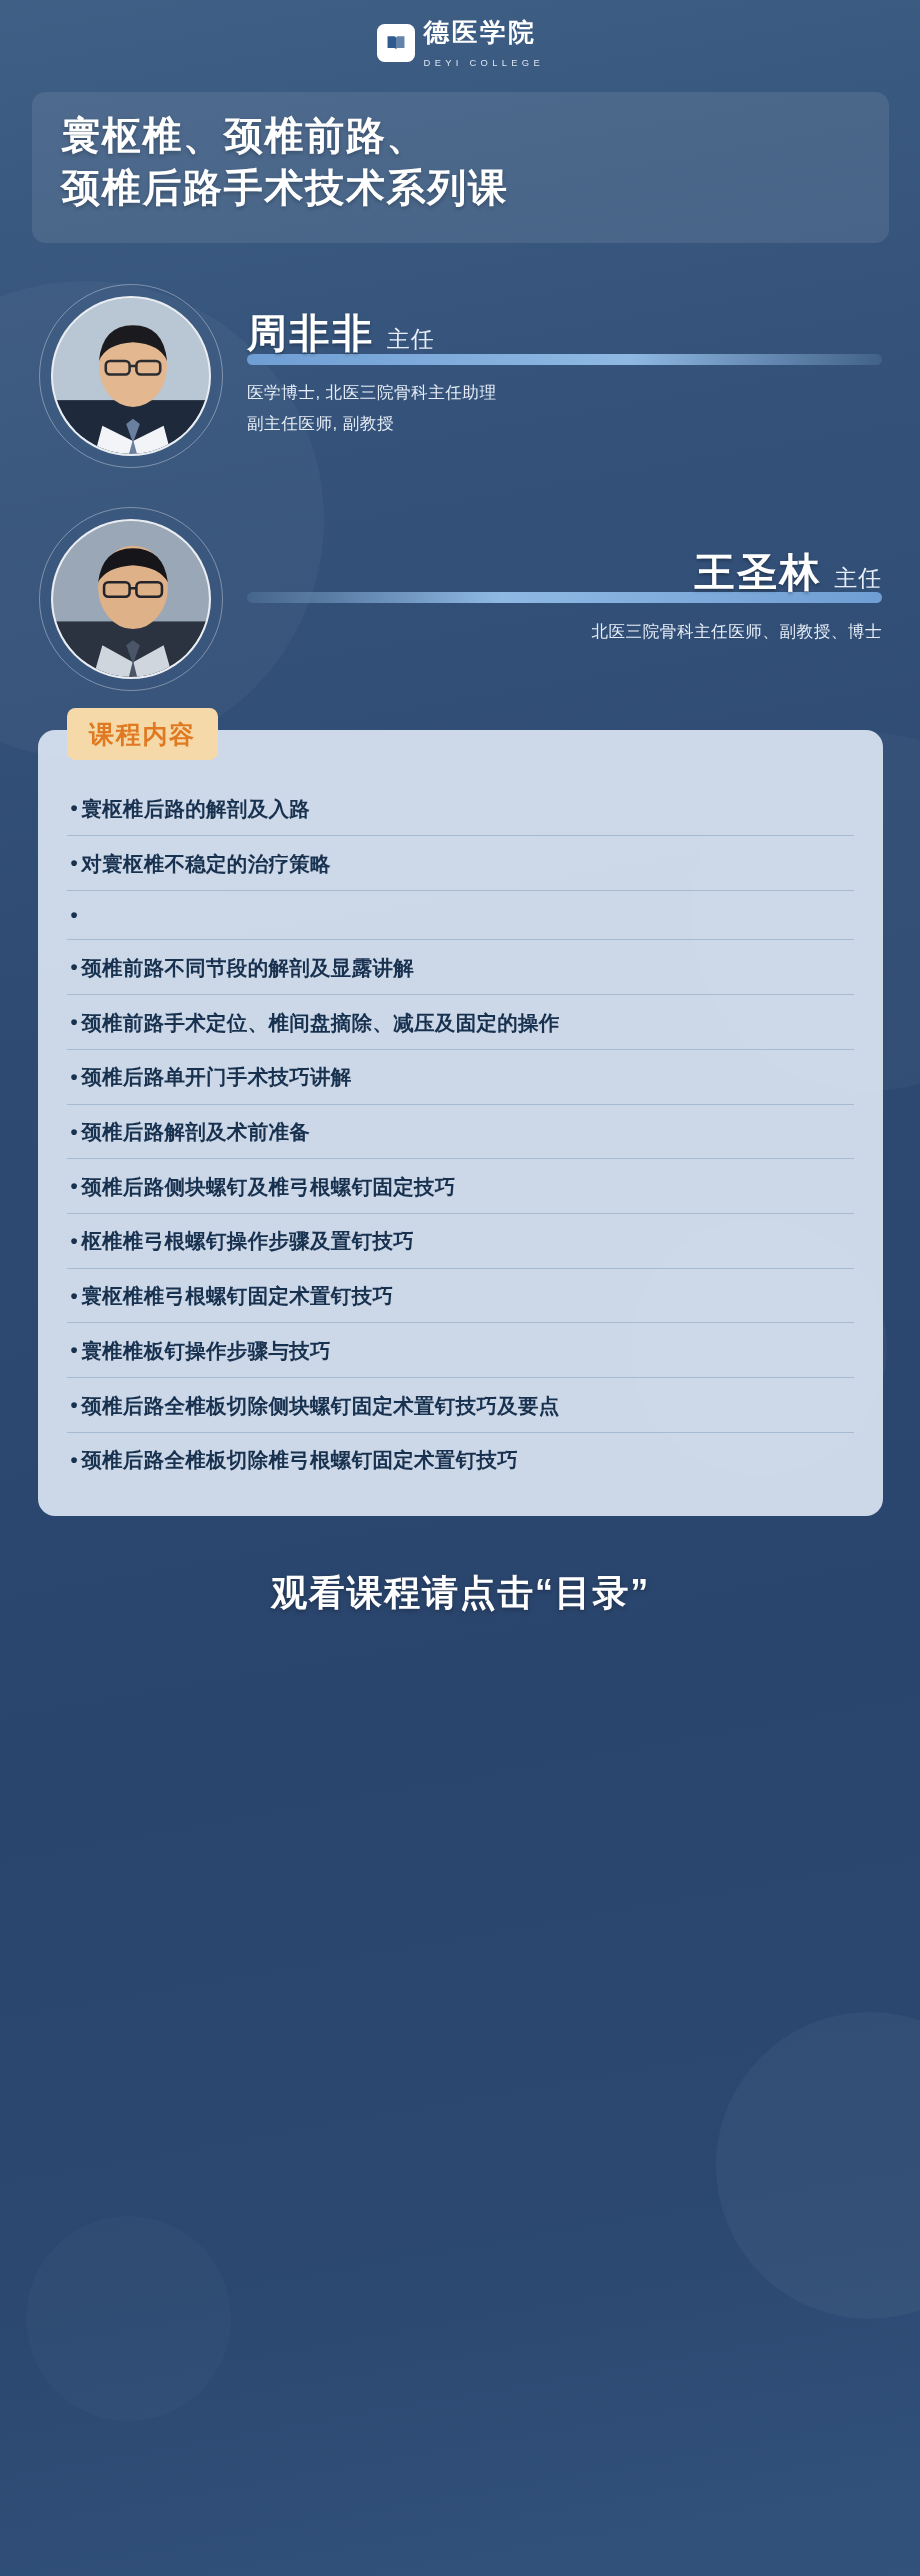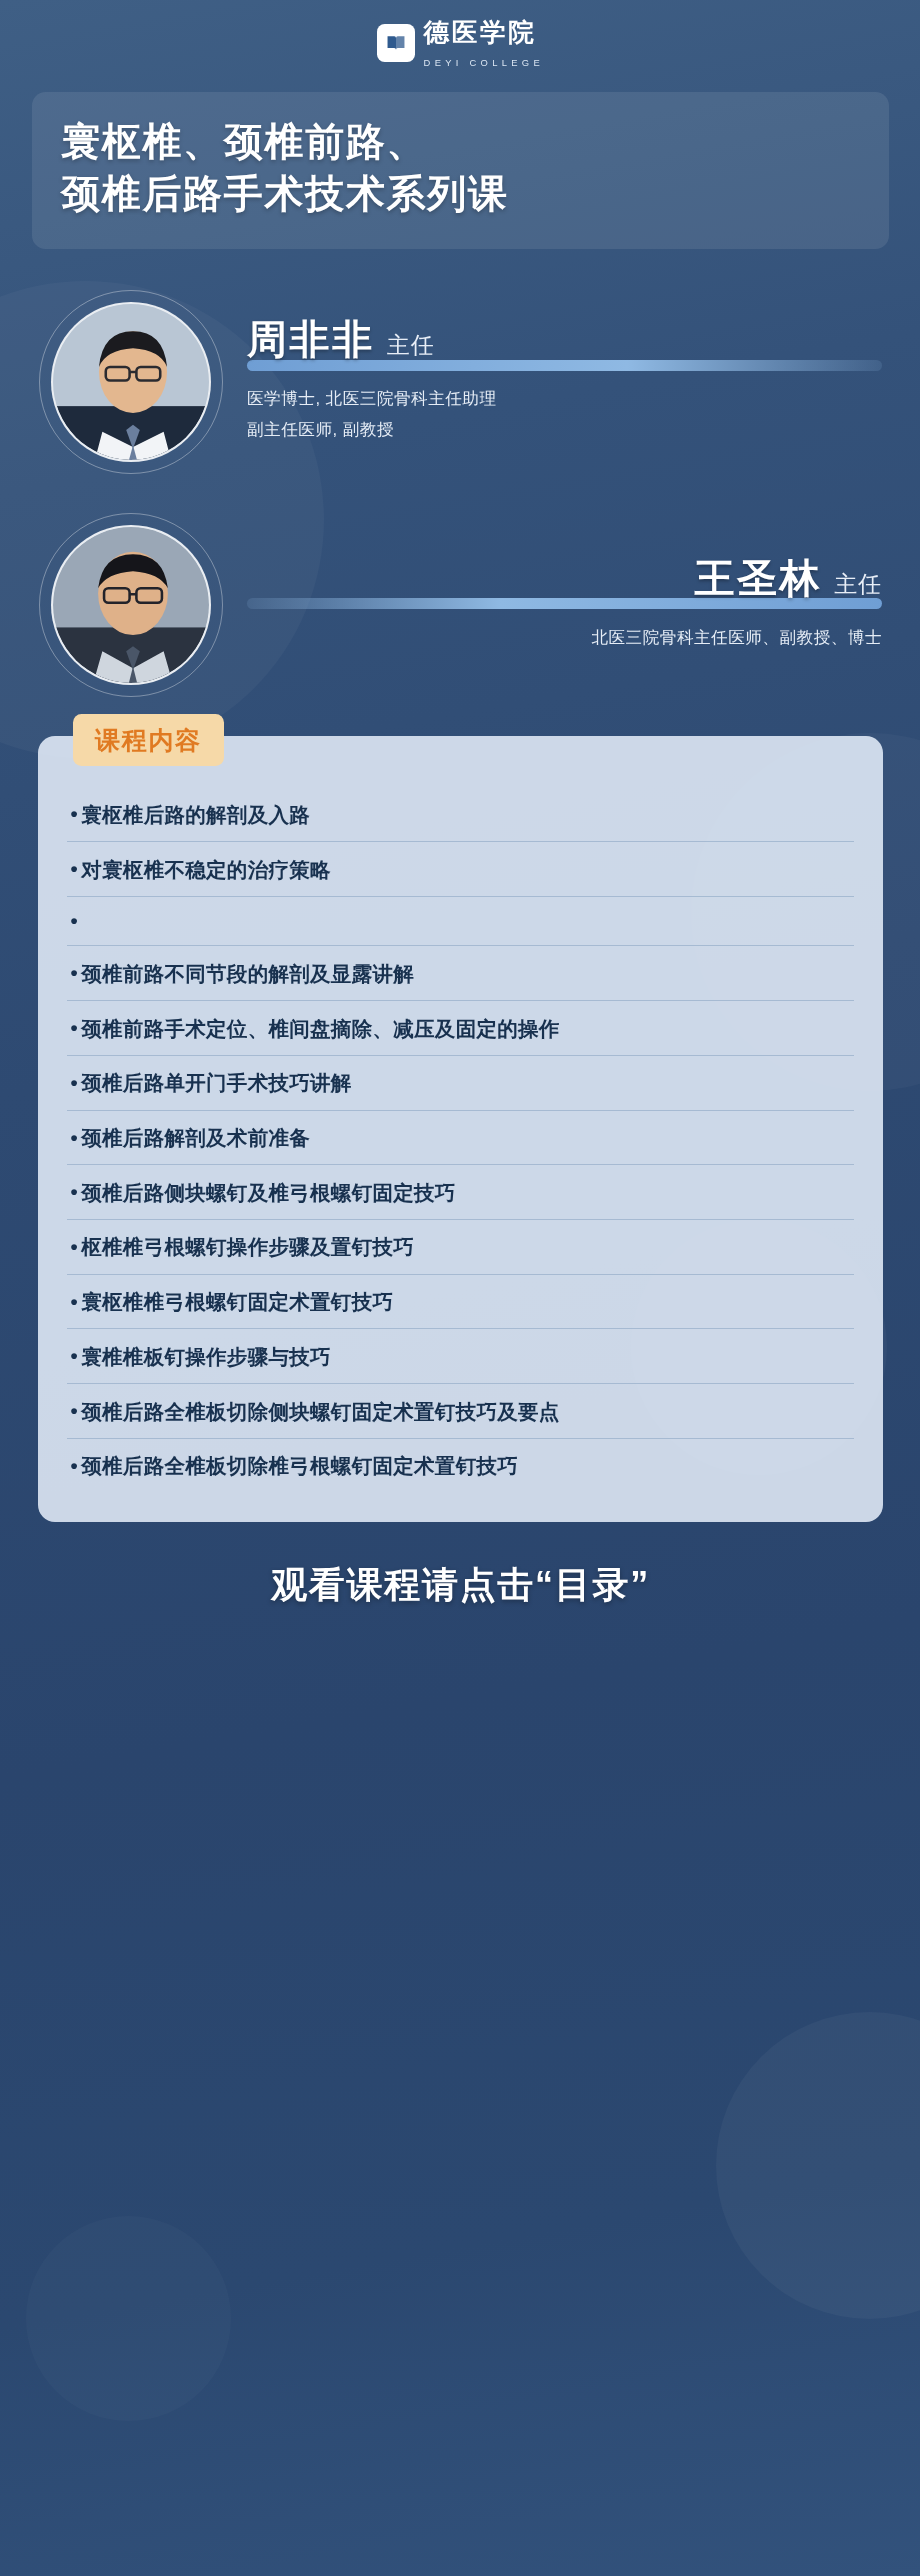--- a/index.html
+++ b/index.html
@@ -62,21 +62,21 @@
     color: #dbe6f3;
     margin-top: 11px;
   }
 
   
   .title-panel {
     position: relative;
     margin: 24px 32px 0 32px;
     background: rgba(255,255,255,0.09);
     border-radius: 13.6px;
-    padding: 24px 29px 29px 29px;
+    padding: 18px 29px 29px 29px;
     z-index: 4;
   }
   .title-line {
     font-size: 39px;
     font-weight: bold;
     letter-spacing: 1.7px;
     line-height: 1.34;
     color: #ffffff;
     text-shadow: 0 1.7px 4.3px rgba(0,0,0,0.25);
   }
@@ -158,21 +158,21 @@
     position: relative;
     z-index: 4;
     margin: 13.6px 38px 0 38px;
     background: rgba(226,236,248,0.88);
     border-radius: 17px;
     padding: 51px 29px 29px 29px;
   }
   .content-header {
     position: absolute;
     top: -22px;
-    left: 35px;
+    left: 29px;
     background: #f6d9a8;
     border-radius: 8.5px;
     padding: 9.4px 22px;
   }
   .content-header-text {
     font-size: 25px;
     font-weight: bold;
     color: #e07a22;
     letter-spacing: 1.7px;
   }
@@ -194,21 +194,21 @@
     margin-right: 3.4px;
     font-size: 20.5px;
     line-height: 1;
   }
 
   
   .footer {
     position: relative;
     z-index: 4;
     text-align: center;
-    margin-top: 39px;
+    margin-top: 53px;
     padding-bottom: 34px;
   }
   .footer-text {
     font-size: 36px;
     font-weight: bold;
     color: #ffffff;
     letter-spacing: 1.7px;
     text-shadow: 0 1.7px 5.1px rgba(0,0,0,0.3);
   }
 </style>

